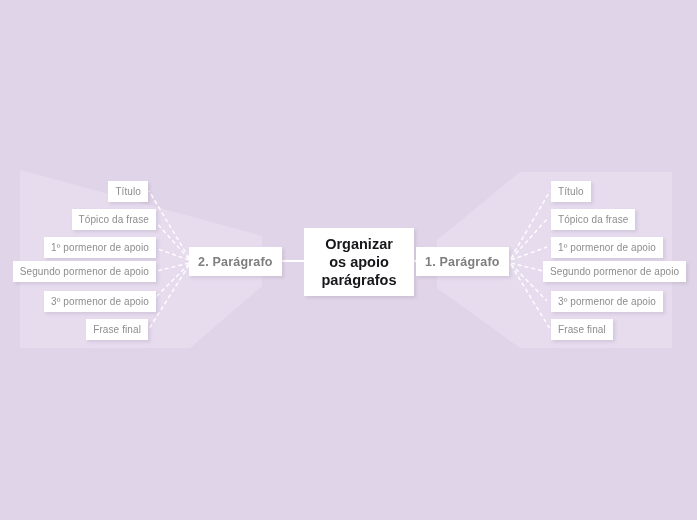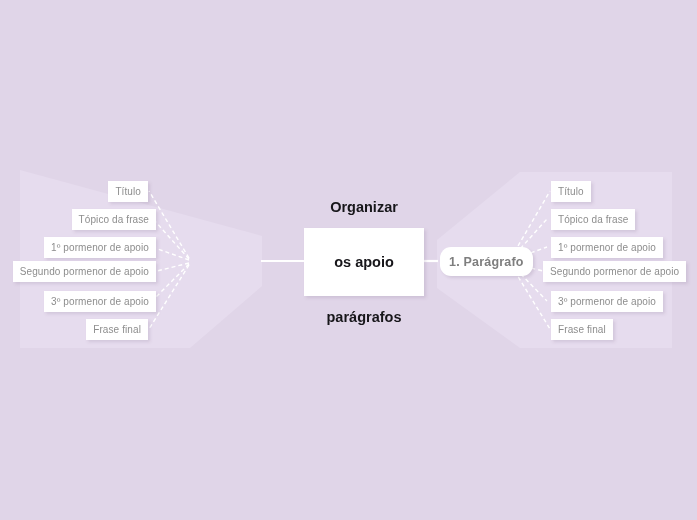--- a/index.html
+++ b/index.html
@@ -46,30 +46,29 @@
     height: 29px;
     font-size: 12.5px;
     color: #7e7e7e;
     font-weight: 600;
     letter-spacing: 0.2px;
     padding: 0 9px;
   }
   .center-node {
     left: 304px;
     top: 228px;
-    width: 120px;
+    width: 110px;
     height: 68px;
     font-size: 14.5px;
     font-weight: bold;
     color: #17161a;
     line-height: 18px;
     text-align: center;
     flex-direction: column;
     padding: 0 6px;
-    gap: 37px;
   }
   .center-line {
     display: block;
   }
 </style>
 </head>
 <body>
 
 <div id="canvas">
 
@@ -101,28 +100,29 @@
     </g>
   </svg>
 
   <div class="node child-node" style="right:549px; top:181px;">Título</div>
   <div class="node child-node" style="right:541px; top:209px;">Tópico da frase</div>
   <div class="node child-node" style="right:541px; top:237px;">1º pormenor de apoio</div>
   <div class="node child-node" style="right:541px; top:261px;">Segundo pormenor de apoio</div>
   <div class="node child-node" style="right:541px; top:291px;">3º pormenor de apoio</div>
   <div class="node child-node" style="right:549px; top:319px;">Frase final</div>
 
+  <div class="node parent-node" style="left:189px; top:247px;">2. Parágrafo</div>
 
   <div class="node center-node">
     <span class="center-line">Organizar</span>
     <span class="center-line">os apoio</span>
     <span class="center-line">parágrafos</span>
   </div>
 
-  <div class="node parent-node" style="left:440px; top:247px;border-radius:11px;">1. Parágrafo</div>
+  <div class="node parent-node" style="left:416px; top:247px;">1. Parágrafo</div>
 
   <div class="node child-node" style="left:551px; top:181px;">Título</div>
   <div class="node child-node" style="left:551px; top:209px;">Tópico da frase</div>
   <div class="node child-node" style="left:551px; top:237px;">1º pormenor de apoio</div>
   <div class="node child-node" style="left:543px; top:261px;">Segundo pormenor de apoio</div>
   <div class="node child-node" style="left:551px; top:291px;">3º pormenor de apoio</div>
   <div class="node child-node" style="left:551px; top:319px;">Frase final</div>
 
 </div>
 

